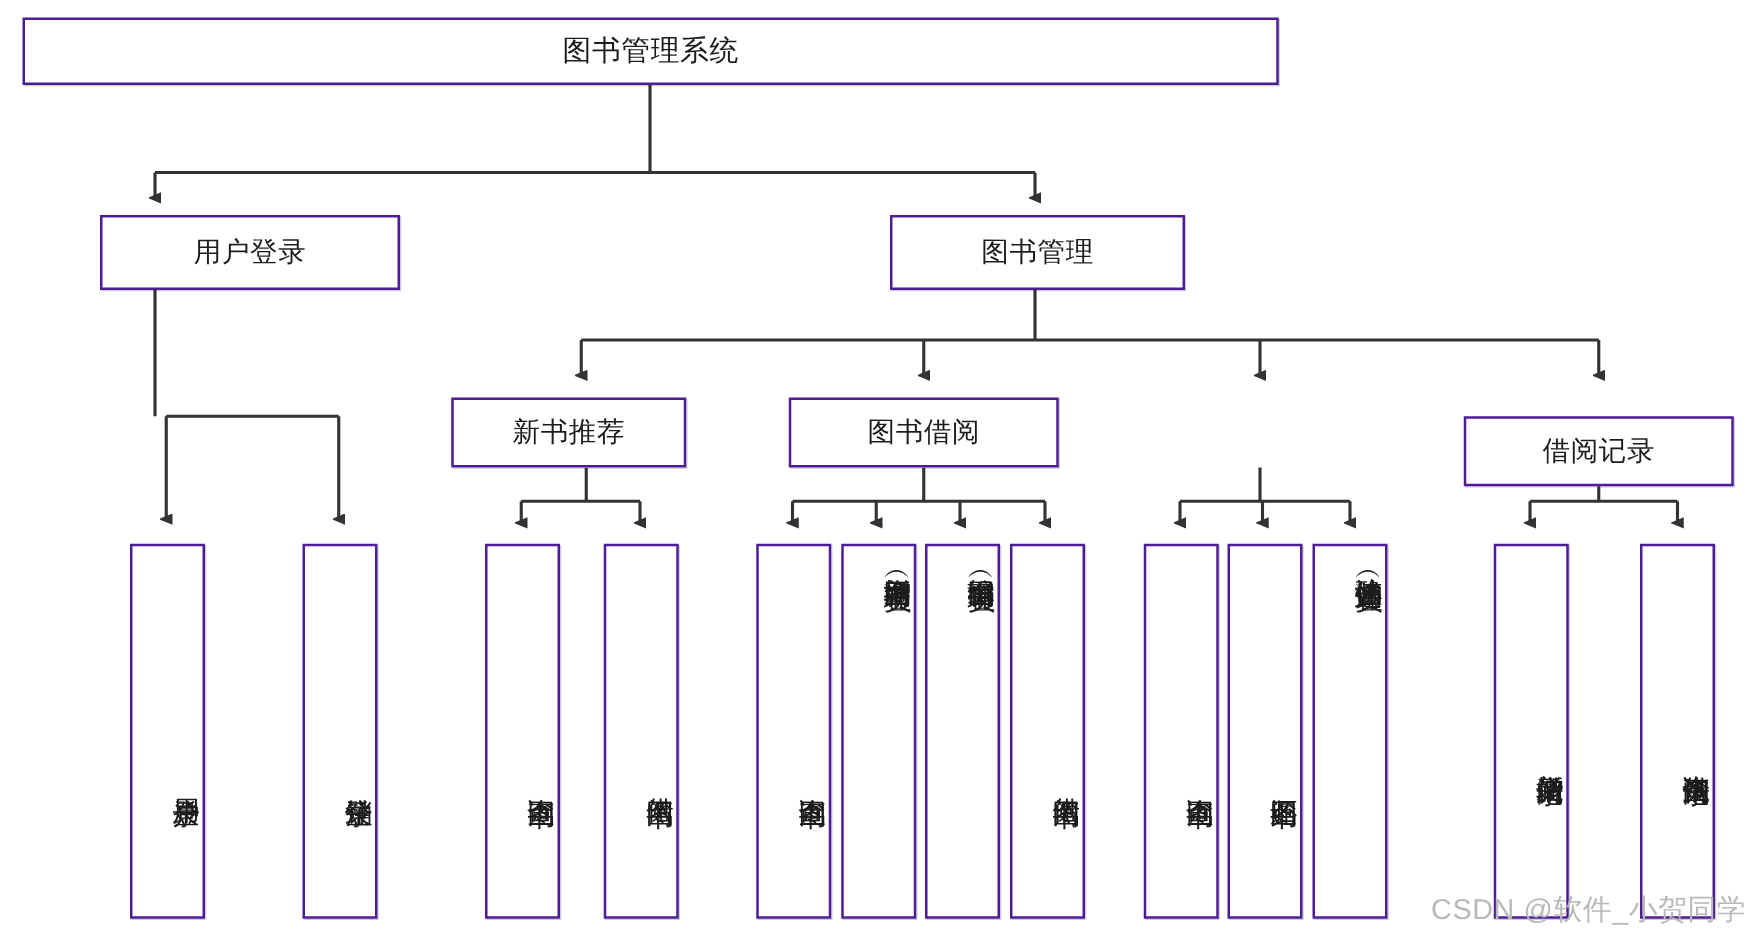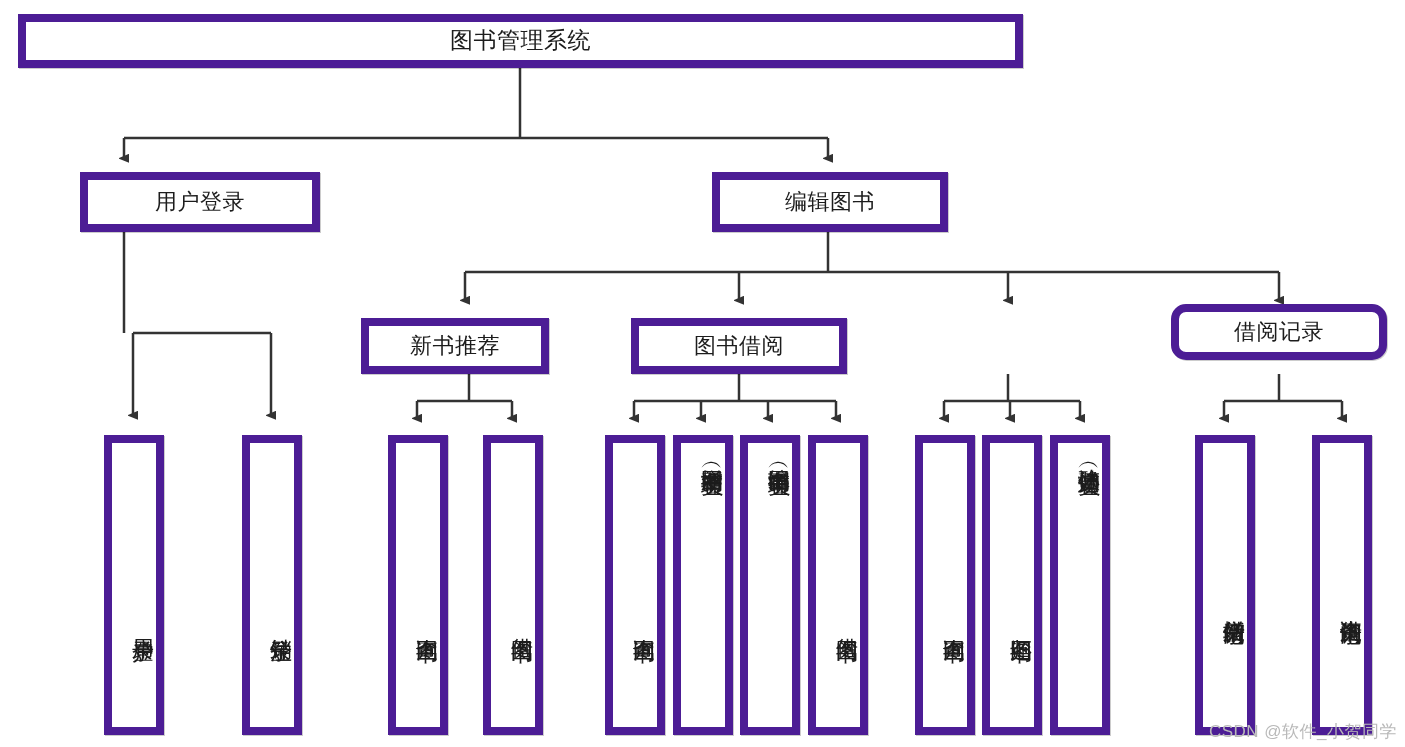--- a/index.html
+++ b/index.html
@@ -22,21 +22,21 @@
     position: absolute;
     left: 0;
     top: 0;
     width: 1405px;
     height: 747px;
     pointer-events: none;
   }
   .node {
     position: absolute;
     box-sizing: border-box;
-    border: 8px solid #4c1d95;
+    border: 2px solid #4c1d95;
     background: #ffffff;
     display: flex;
     align-items: center;
     justify-content: center;
     color: #1c1c1c;
     box-shadow: 1px 1px 0 rgba(0,0,0,0.20);
   }
   .node-h {
     font-size: 22px;
     letter-spacing: 0.5px;
@@ -57,21 +57,21 @@
     padding-top: 10px;
     text-align: center;
   }
   .node-v.align-top {
     justify-content: flex-start;
   }
   .watermark {
     position: absolute;
     right: 8px;
     bottom: 4px;
-    font-size: 17px;
+    font-size: 23px;
     color: #b9b9b9;
     letter-spacing: 0.5px;
     white-space: nowrap;
     font-family: "Liberation Sans", "DejaVu Sans", sans-serif;
   }
 </style>
 </head>
 <body>
 
 <div id="diagram-root">
@@ -123,28 +123,28 @@
       <path d="M1224,401 L1342,401"></path>
       <path d="M1224,401 L1224,418" marker-end="url(#arrow)"></path>
       <path d="M1342,401 L1342,418" marker-end="url(#arrow)"></path>
     </g>
   </svg>
 
   <div class="node node-h node-root" style="left:18px; top:14px; width:1005px; height:54px;">图书管理系统</div>
 
   <div class="node node-h" style="left:80px; top:172px; width:240px; height:60px;">用户登录</div>
 
-  <div class="node node-h" style="left:712px; top:172px; width:236px; height:60px;">编辑图书</div>
+  <div class="node node-h" style="left:712px; top:172px; width:236px; height:60px;">图书管理</div>
 
   <div class="node node-h" style="left:361px; top:318px; width:188px; height:56px;">新书推荐</div>
 
   <div class="node node-h" style="left:631px; top:318px; width:216px; height:56px;">图书借阅</div>
 
 
-  <div class="node node-h" style="left:1171px; top:304px; width:216px; height:56px;border-radius:15px;">借阅记录</div>
+  <div class="node node-h" style="left:1171px; top:333px; width:216px; height:56px;">借阅记录</div>
 
   <div class="node node-v" style="left:104px; top:435px; width:60px; height:300px; padding-top:76px;">用户登录</div>
 
   <div class="node node-v" style="left:242px; top:435px; width:60px; height:300px; padding-top:76px;">注销登录</div>
 
   <div class="node node-v" style="left:388px; top:435px; width:60px; height:300px; padding-top:76px;">查询图书</div>
 
   <div class="node node-v" style="left:483px; top:435px; width:60px; height:300px; padding-top:76px;">借阅图书</div>
 
   <div class="node node-v" style="left:605px; top:435px; width:60px; height:300px; padding-top:76px;">查询图书</div>

